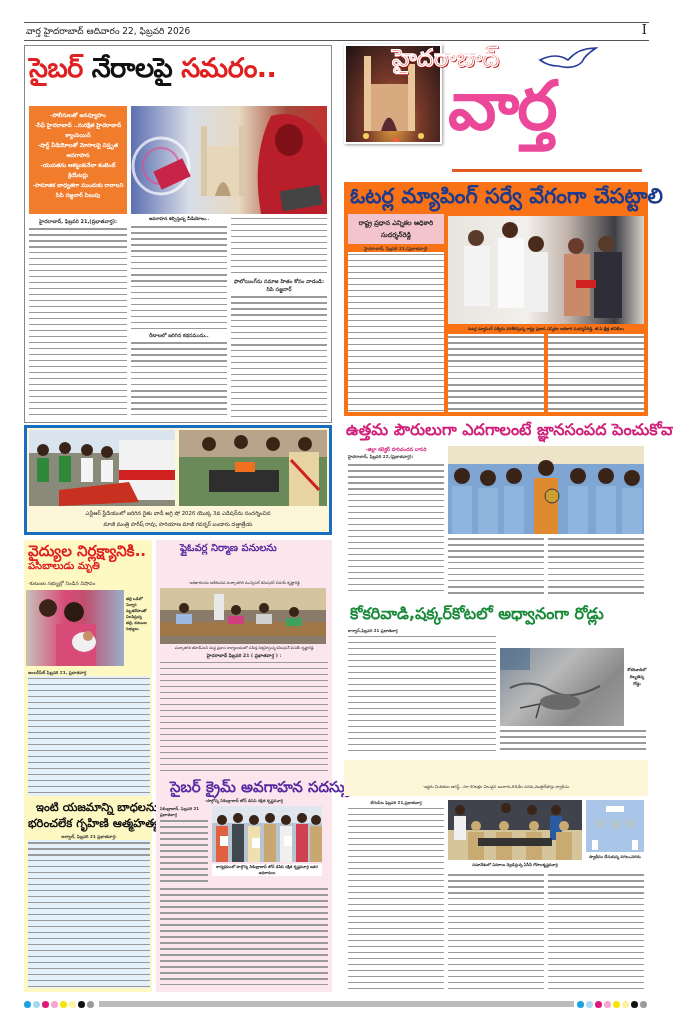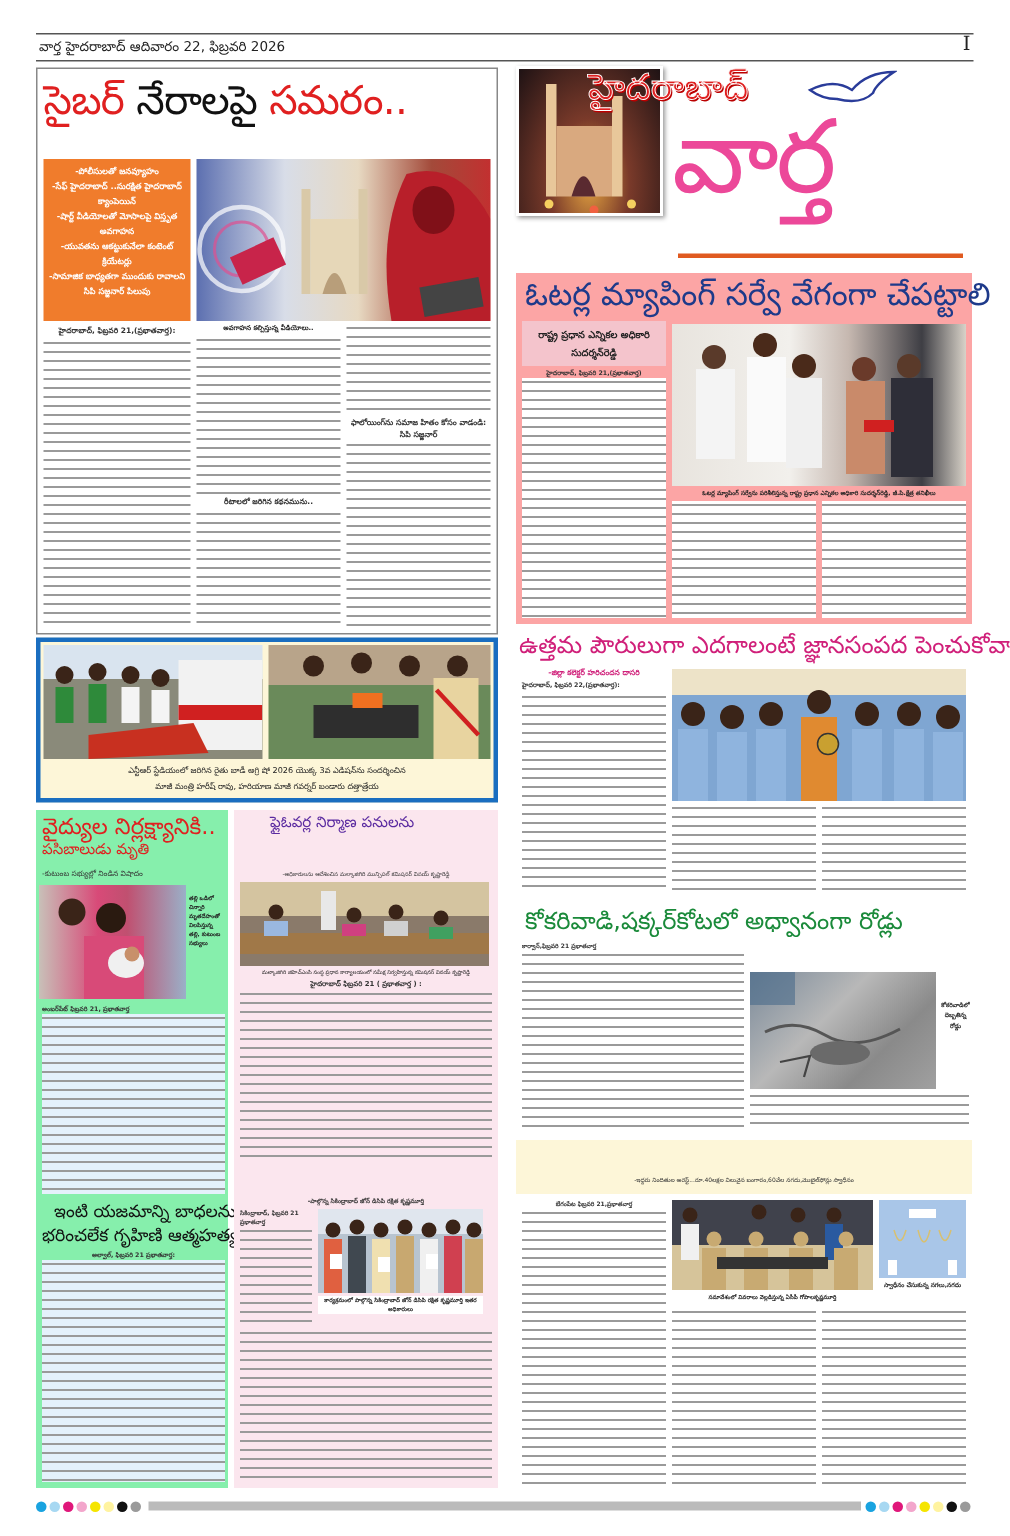--- a/index.html
+++ b/index.html
@@ -4,21 +4,21 @@
 <style>
 *{box-sizing:border-box;margin:0;padding:0}
 body{width:673px;height:1024px;background:#fff;font-family:"DejaVu Sans",sans-serif;position:relative;overflow:hidden;color:#222}
 .abs{position:absolute}
 .rule{position:absolute;left:24px;right:24px;height:1px;background:#555}
 .folio{position:absolute;left:26px;top:26px;font-size:9px;color:#222}
 .folio-num{position:absolute;right:26px;top:22px;font-size:13px;font-family:"DejaVu Serif",serif}
 .txt{font-size:4.2px;line-height:6px;color:#555;text-align:justify;overflow:hidden;word-break:break-all}
 .txt-lines{background:repeating-linear-gradient(#fff 0 2px,#9a9a9a 2px 3.5px,#fff 3.5px 6px);}
 .box{position:absolute;border:1px solid #555}
-.hl{position:absolute;font-weight:normal;white-space:nowrap}
+.hl{position:absolute;font-weight:bold;white-space:nowrap}
 .photo{position:absolute;overflow:hidden}
 .caption{font-size:5px;color:#222;text-align:center;font-weight:bold}
 .sub{font-size:6px;font-weight:bold;text-align:center;color:#333}
 .dateline{font-size:5px;font-weight:bold;color:#333}
 .regmarks{position:absolute;top:1000px;left:24px;right:24px;height:8px;display:flex;align-items:center}
 .dot{width:7px;height:7px;border-radius:50%;margin-right:2px}
 .bar{flex:1;height:6px;background:#bbb;margin:0 3px}
 </style>
 </head>
 <body>
@@ -79,21 +79,21 @@
 </div>
 <div class="hl" style="left:392px;top:44px;font-size:24px;color:#e02020;-webkit-text-stroke:0.6px #fff;text-shadow:1px 1px 0 #b00">హైదరాబాద్</div>
 <div class="abs" style="left:538px;top:46px">
   <svg width="60" height="28" viewBox="0 0 60 28">
       <path d="M2 14 Q18 6 30 14 Q40 2 58 2 Q46 10 44 16 Q36 24 20 20 Q10 20 2 14Z" fill="none" stroke="#2a3c9a" stroke-width="1.6"></path>
     </svg>
 </div>
 <div class="hl" style="left:448px;top:58px;font-size:68px;line-height:96px;color:#ec4899;letter-spacing:-2px">వార్త</div>
 <div class="abs" style="left:452px;top:169px;width:190px;height:3px;background:#e05a20"></div>
 
-<div class="abs" style="left:344px;top:182px;width:304px;height:234px;background:#fca5a5">
+<div class="abs" style="left:344px;top:182px;width:304px;height:234px;background:#f97316">
   <div class="hl" style="left:6px;top:2px;font-size:21px;color:#1e3a8a">ఓటర్ల మ్యాపింగ్ సర్వే వేగంగా చేపట్టాలి</div>
   <div class="abs" style="left:4px;top:32px;width:96px;height:30px;background:#f4c4cc;text-align:center;padding-top:3px">
     <div class="sub" style="font-size:6.5px;line-height:12px;color:#222">రాష్ట్ర ప్రధాన ఎన్నికల అధికారి సుదర్శన్‌రెడ్డి</div>
   </div>
   <div class="dateline abs" style="left:4px;top:64px;width:96px;text-align:center;font-size:4.2px">హైదరాబాద్, ఫిబ్రవరి 21,(ప్రభాతవార్త)</div>
   <div class="txt txt-lines abs" style="left:4px;top:70px;width:96px;height:160px"></div>
   <div class="photo" style="left:104px;top:34px;width:196px;height:108px;background:linear-gradient(90deg,#e8e4de 0%,#f2f0ec 40%,#c6b8b0 60%,#3e3e44 85%,#d8d2c8 100%)">
     <svg width="196" height="108" viewBox="0 0 196 108">
       <circle cx="28" cy="22" r="8" fill="#5a3a2a"></circle>
         <rect x="16" y="30" width="26" height="60" fill="#f4f4f4"></rect>
@@ -178,21 +178,21 @@
       <rect x="110" y="22" width="30" height="54" fill="#e8d4a0"></rect>
       <path d="M112 30 L140 60" stroke="#d02020" stroke-width="3"></path>
       <rect x="30" y="40" width="70" height="22" fill="#2e2e2e"></rect>
       <rect x="56" y="32" width="20" height="10" fill="#f07020"></rect>
     </svg>
   </div>
   <div class="caption abs" style="left:2px;top:82px;width:298px;font-size:5.4px;font-weight:normal">ఎన్టీఆర్ స్టేడియంలో జరిగిన రైతు బాడీ అగ్రి షో 2026 యొక్క 3వ ఎడిషన్‌ను సందర్శించిన</div>
   <div class="caption abs" style="left:2px;top:93px;width:298px;font-size:5.4px;font-weight:normal">మాజీ మంత్రి హరీష్ రావు, హరియాణ మాజీ గవర్నర్ బండారు దత్తాత్రేయ</div>
 </div>
 
-<div class="abs" style="left:24px;top:540px;width:128px;height:452px;background:#86efac">
+<div class="abs" style="left:24px;top:540px;width:128px;height:452px;background:#fef9c3">
   <div class="hl" style="left:4px;top:2px;font-size:15px;color:#e02020">వైద్యుల నిర్లక్ష్యానికి..</div>
   <div class="hl" style="left:4px;top:20px;font-size:10px;color:#e02020">పసిబాలుడు మృతి</div>
   <div class="sub abs" style="left:4px;top:40px;width:122px;font-size:5px;font-weight:normal;text-align:left">-కుటుంబ సభ్యుల్లో నిండిన విషాదం</div>
   <div class="photo" style="left:2px;top:50px;width:98px;height:76px;background:linear-gradient(90deg,#c8c0b8 0%,#d84a78 40%,#c05070 60%,#9ab0c8 100%)">
     <svg width="98" height="76" viewBox="0 0 98 76">
       <circle cx="22" cy="18" r="9" fill="#3a2418"></circle>
         <circle cx="48" cy="22" r="10" fill="#2a1a10"></circle>
       <rect x="30" y="34" width="40" height="42" fill="#d84a78"></rect>
       <ellipse cx="58" cy="52" rx="12" ry="10" fill="#f0f0f0"></ellipse>
         <circle cx="62" cy="46" r="5" fill="#c8906a"></circle>
@@ -222,20 +222,21 @@
       <rect x="16" y="26" width="16" height="10" fill="#9ab8e0"></rect>
         <rect x="68" y="28" width="16" height="8" fill="#d04080"></rect>
       <rect x="96" y="26" width="16" height="10" fill="#d0d0d0"></rect>
         <rect x="126" y="30" width="16" height="8" fill="#40a060"></rect>
       <rect x="54" y="6" width="10" height="26" fill="#e8e8e8"></rect>
     </svg>
   </div>
   <div class="caption abs" style="left:2px;top:106px;width:172px;font-size:3.6px;font-weight:normal">మల్కాజిగిరి జిహెచ్ఎంసి సంస్థ ప్రధాన కార్యాలయంలో సమీక్ష నిర్వహిస్తున్న కమిషనర్ వినయ్ కృష్ణారెడ్డి</div>
   <div class="dateline abs" style="left:4px;top:113px;width:168px;text-align:center;font-size:4.6px">హైదరాబాద్ ఫిబ్రవరి 21 ( ప్రభాతవార్త ) :</div>
   <div class="txt txt-lines abs" style="left:4px;top:120px;width:168px;height:114px;background:repeating-linear-gradient(#fbe6ee 0 2px,#9a9a9a 2px 3.5px,#fbe6ee 3.5px 6px)"></div>
+  <div class="hl" style="left:14px;top:238px;font-size:15px;color:#5a2aa0">సైబర్ క్రైమ్ అవగాహన సదస్సు</div>
   <div class="sub abs" style="left:2px;top:258px;width:172px;font-size:4px">-పాల్గొన్న సికింద్రాబాద్ జోన్ డిసిపి రక్షిత కృష్ణమూర్తి</div>
   <div class="dateline abs" style="left:4px;top:266px;width:48px;font-size:4px">సికింద్రాబాద్, ఫిబ్రవరి 21 ప్రభాతవార్త</div>
   <div class="txt txt-lines abs" style="left:4px;top:278px;width:48px;height:66px;background:repeating-linear-gradient(#fbe6ee 0 2px,#9a9a9a 2px 3.5px,#fbe6ee 3.5px 6px)"></div>
   <div class="photo" style="left:56px;top:266px;width:110px;height:56px;background:linear-gradient(#e0e6ee 0 30%,#b8c4d0 30% 100%)">
     <svg width="110" height="56" viewBox="0 0 110 56">
       <g fill="#3a2418">
           <circle cx="10" cy="14" r="5"></circle>
           <circle cx="26" cy="12" r="5"></circle>
           <circle cx="42" cy="14" r="5"></circle>
           <circle cx="58" cy="12" r="5"></circle>

